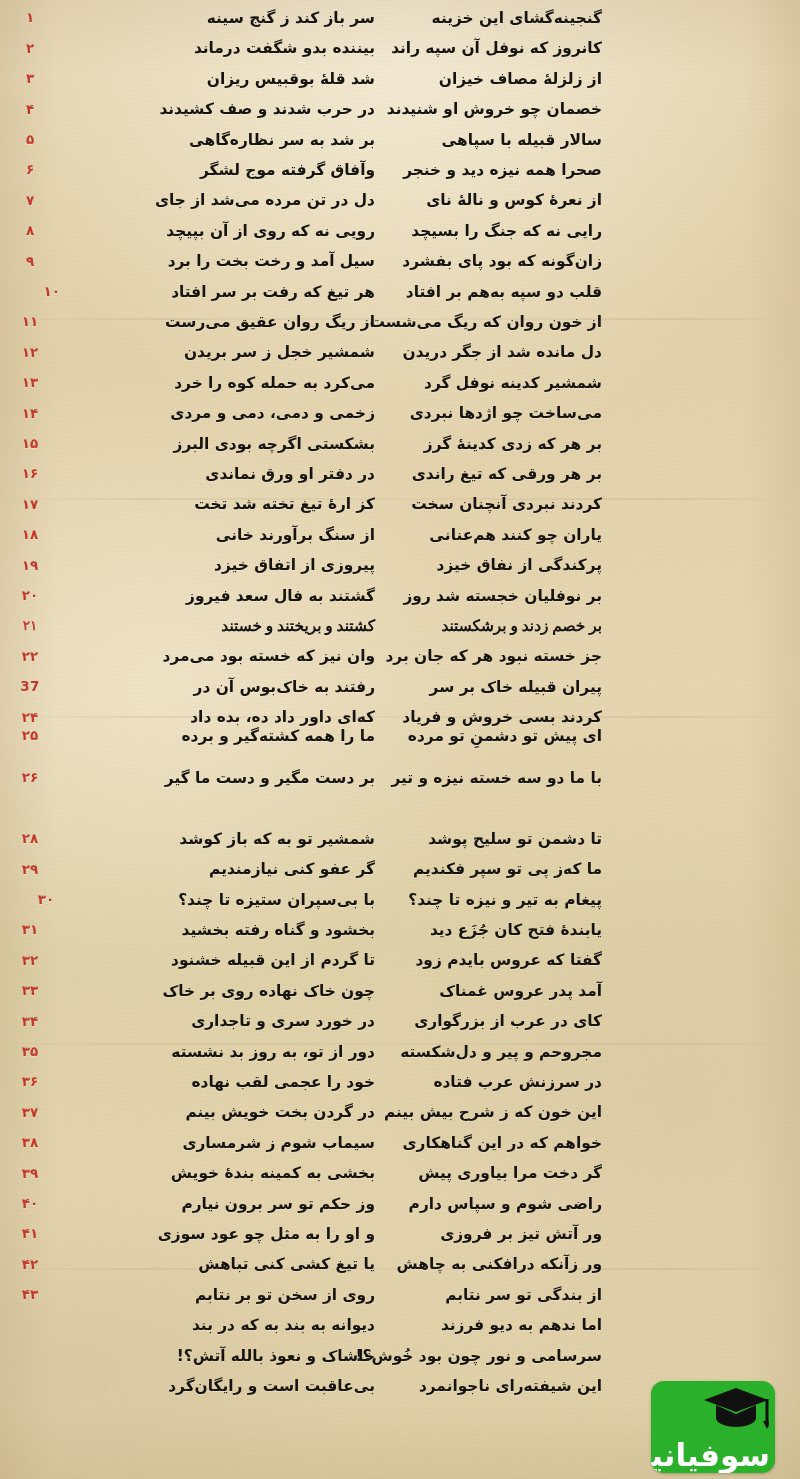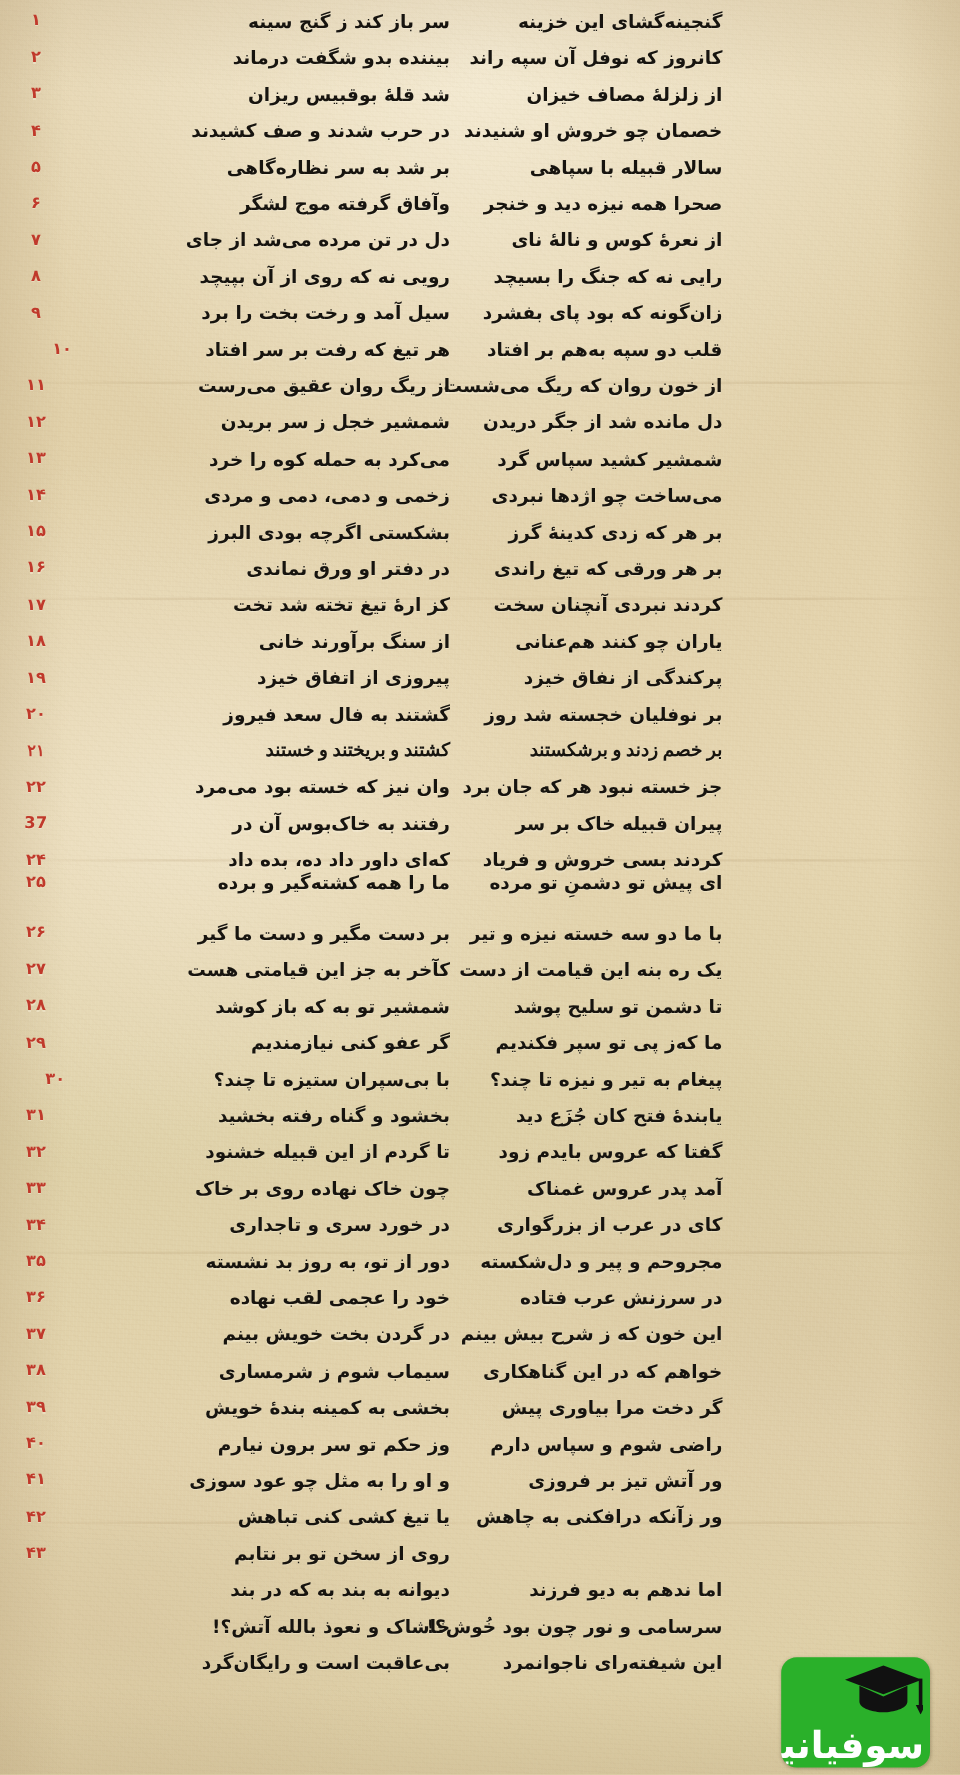--- a/index.html
+++ b/index.html
@@ -229,21 +229,21 @@
         <div class="hemistich-a" style="color: rgb(23, 20, 15);">از خون روان که ریگ می‌شست</div>
         <div class="hemistich-b" style="color: rgb(23, 20, 15);">از ریگ روان عقیق می‌رست</div>
       </div>
       <div class="verse-row" style="top: 337.4px;">
         <div class="num-cell" style="color: rgb(192, 57, 43);">۱۲</div>
         <div class="hemistich-a" style="color: rgb(23, 20, 15);">دل مانده شد از جگر دریدن</div>
         <div class="hemistich-b" style="color: rgb(23, 20, 15);">شمشیر خجل ز سر بریدن</div>
       </div>
       <div class="verse-row" style="top: 367.8px;">
         <div class="num-cell" style="color: rgb(192, 57, 43);">۱۳</div>
-        <div class="hemistich-a" style="color: rgb(23, 20, 15);">شمشیر کشید سپاس گرد</div>
+        <div class="hemistich-a" style="color: rgb(23, 20, 15);">شمشیر کدینه نوفل گرد</div>
         <div class="hemistich-b" style="color: rgb(23, 20, 15);">می‌کرد به حمله کوه را خرد</div>
       </div>
       <div class="verse-row" style="top: 398.2px;">
         <div class="num-cell" style="color: rgb(192, 57, 43);">۱۴</div>
         <div class="hemistich-a" style="color: rgb(23, 20, 15);">می‌ساخت چو اژدها نبردی</div>
         <div class="hemistich-b" style="color: rgb(23, 20, 15);">زخمی و دمی، دمی و مردی</div>
       </div>
       <div class="verse-row" style="top: 428.6px;">
         <div class="num-cell" style="color: rgb(192, 57, 43);">۱۵</div>
         <div class="hemistich-a" style="color: rgb(23, 20, 15);">بر هر که زدی کدینهٔ گرز</div>
@@ -297,25 +297,20 @@
       <div class="verse-row" style="top: 721px;">
         <div class="num-cell" style="color: rgb(192, 57, 43);">۲۵</div>
         <div class="hemistich-a" style="color: rgb(23, 20, 15);">ای پیش تو دشمنِ تو مرده</div>
         <div class="hemistich-b" style="color: rgb(23, 20, 15);">ما را همه کشته‌گیر و برده</div>
       </div>
       <div class="verse-row" style="top: 763px;">
         <div class="num-cell" style="color: rgb(192, 57, 43);">۲۶</div>
         <div class="hemistich-a" style="color: rgb(23, 20, 15);">با ما دو سه خسته نیزه و تیر</div>
         <div class="hemistich-b" style="color: rgb(23, 20, 15);">بر دست مگیر و دست ما گیر</div>
       </div>
-      <div class="verse-row" style="top: 793.4px;">
-        <div class="num-cell" style="color: rgb(192, 57, 43);">۲۷</div>
-        <div class="hemistich-a" style="color: rgb(23, 20, 15);">یک ره بنه این قیامت از دست</div>
-        <div class="hemistich-b" style="color: rgb(23, 20, 15);">کآخر به جز این قیامتی هست</div>
-      </div>
       <div class="verse-row" style="top: 823.8px;">
         <div class="num-cell" style="color: rgb(192, 57, 43);">۲۸</div>
         <div class="hemistich-a" style="color: rgb(23, 20, 15);">تا دشمن تو سلیح پوشد</div>
         <div class="hemistich-b" style="color: rgb(23, 20, 15);">شمشیر تو به که باز کوشد</div>
       </div>
       <div class="verse-row" style="top: 854.2px;">
         <div class="num-cell" style="color: rgb(192, 57, 43);">۲۹</div>
         <div class="hemistich-a" style="color: rgb(23, 20, 15);">ما که‌ز پی تو سپر فکندیم</div>
         <div class="hemistich-b" style="color: rgb(23, 20, 15);">گر عفو کنی نیازمندیم</div>
       </div>
@@ -379,20 +374,21 @@
         <div class="hemistich-a" style="color: rgb(23, 20, 15);">ور آتش تیز بر فروزی</div>
         <div class="hemistich-b" style="color: rgb(23, 20, 15);">و او را به مثل چو عود سوزی</div>
       </div>
       <div class="verse-row" style="top: 1249.4px;">
         <div class="num-cell" style="color: rgb(192, 57, 43);">۴۲</div>
         <div class="hemistich-a" style="color: rgb(23, 20, 15);">ور زآنکه درافکنی به چاهش</div>
         <div class="hemistich-b" style="color: rgb(23, 20, 15);">یا تیغ کشی کنی تباهش</div>
       </div>
       <div class="verse-row" style="top: 1279.8px; justify-content: flex-end;">
         <div class="num-cell" style="color: rgb(192, 57, 43);">۴۳</div>
+        <div class="hemistich-a" style="color: rgb(23, 20, 15);">از بندگی تو سر نتابم</div>
         <div class="hemistich-b" style="color: rgb(23, 20, 15);">روی از سخن تو بر نتابم</div>
       </div>
       <div class="verse-row" style="top: 1310.2px;">
         <div class="num-cell" style="color: rgb(192, 57, 43);"></div>
         <div class="hemistich-a" style="color: rgb(23, 20, 15);">اما ندهم به دیو فرزند</div>
         <div class="hemistich-b" style="color: rgb(23, 20, 15);">دیوانه به بند به که در بند</div>
       </div>
       <div class="verse-row" style="top: 1340.6px;">
         <div class="num-cell" style="color: rgb(192, 57, 43);"></div>
         <div class="hemistich-a" style="color: rgb(23, 20, 15);">سرسامی و نور چون بود خُوش؟!</div>

